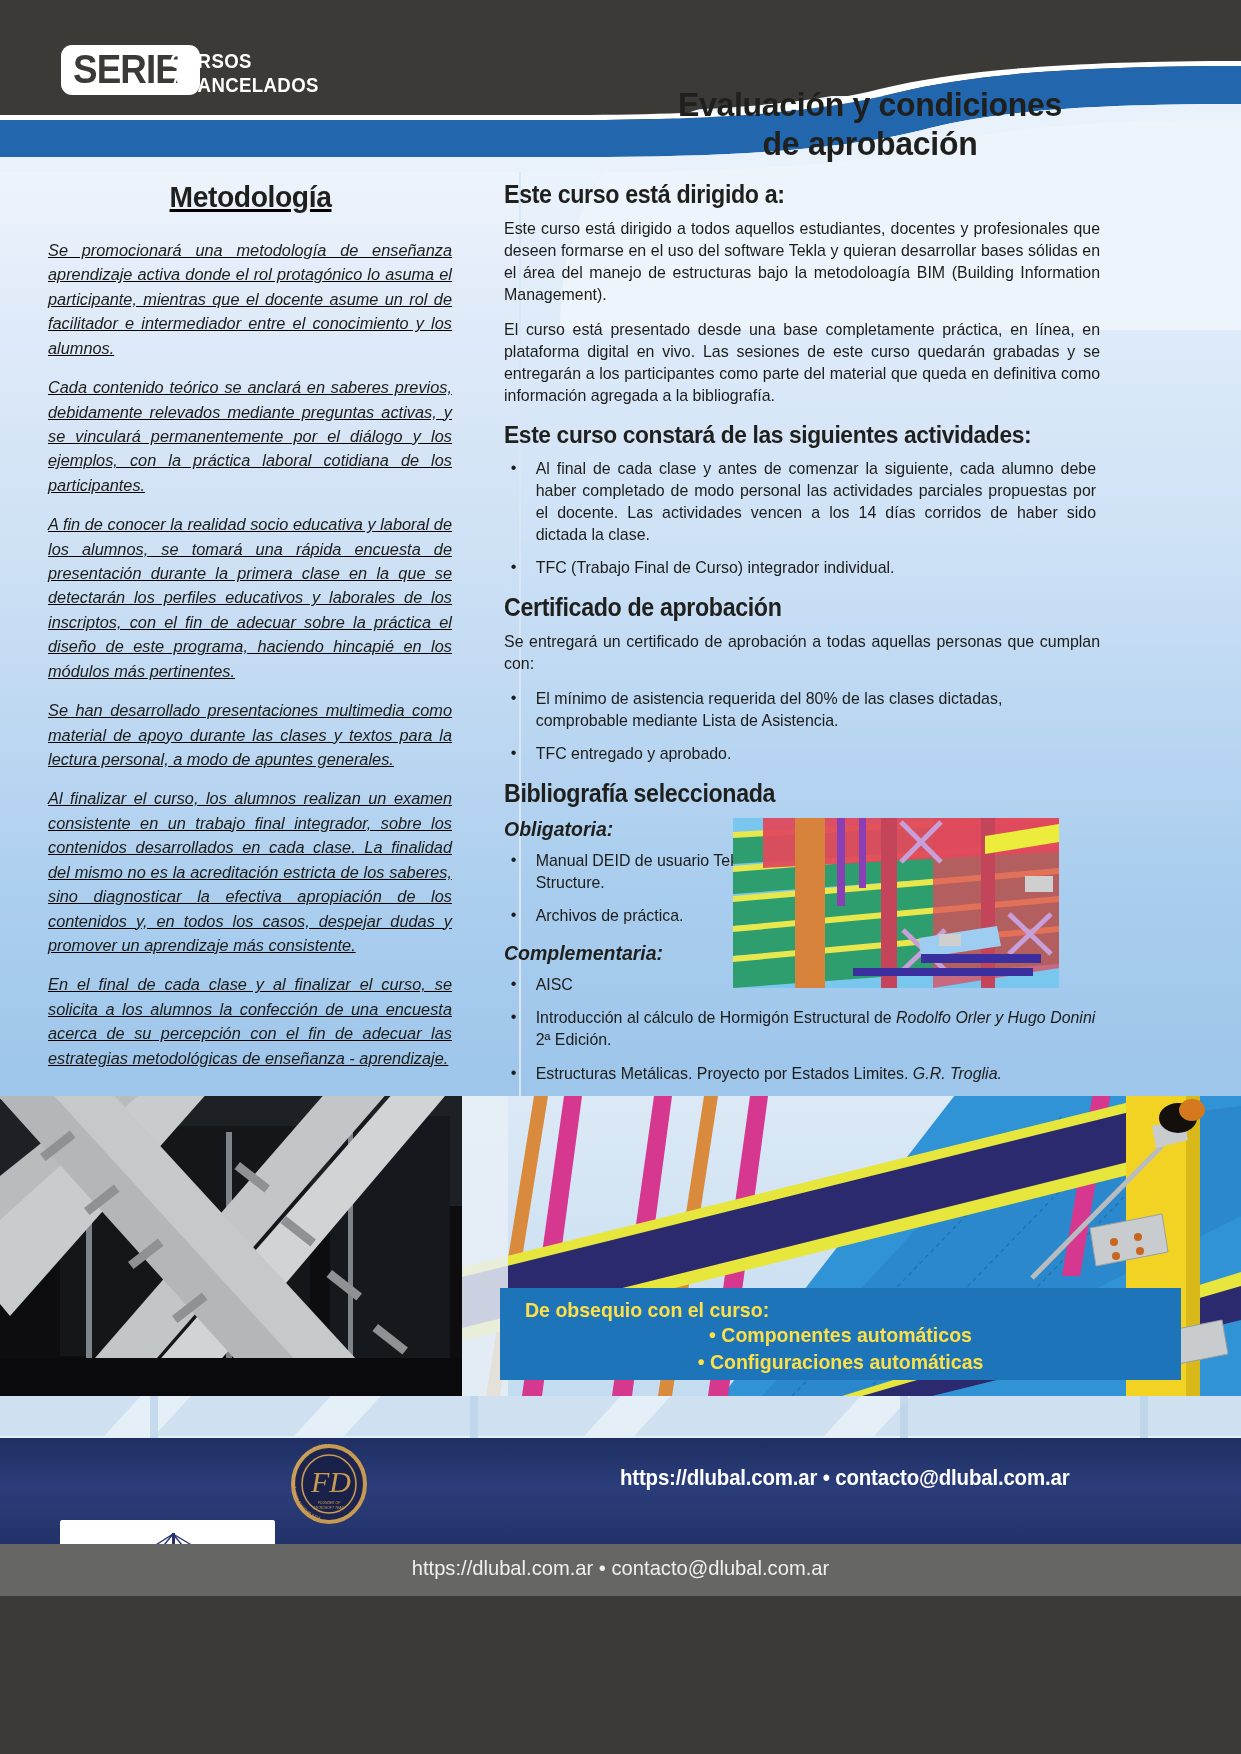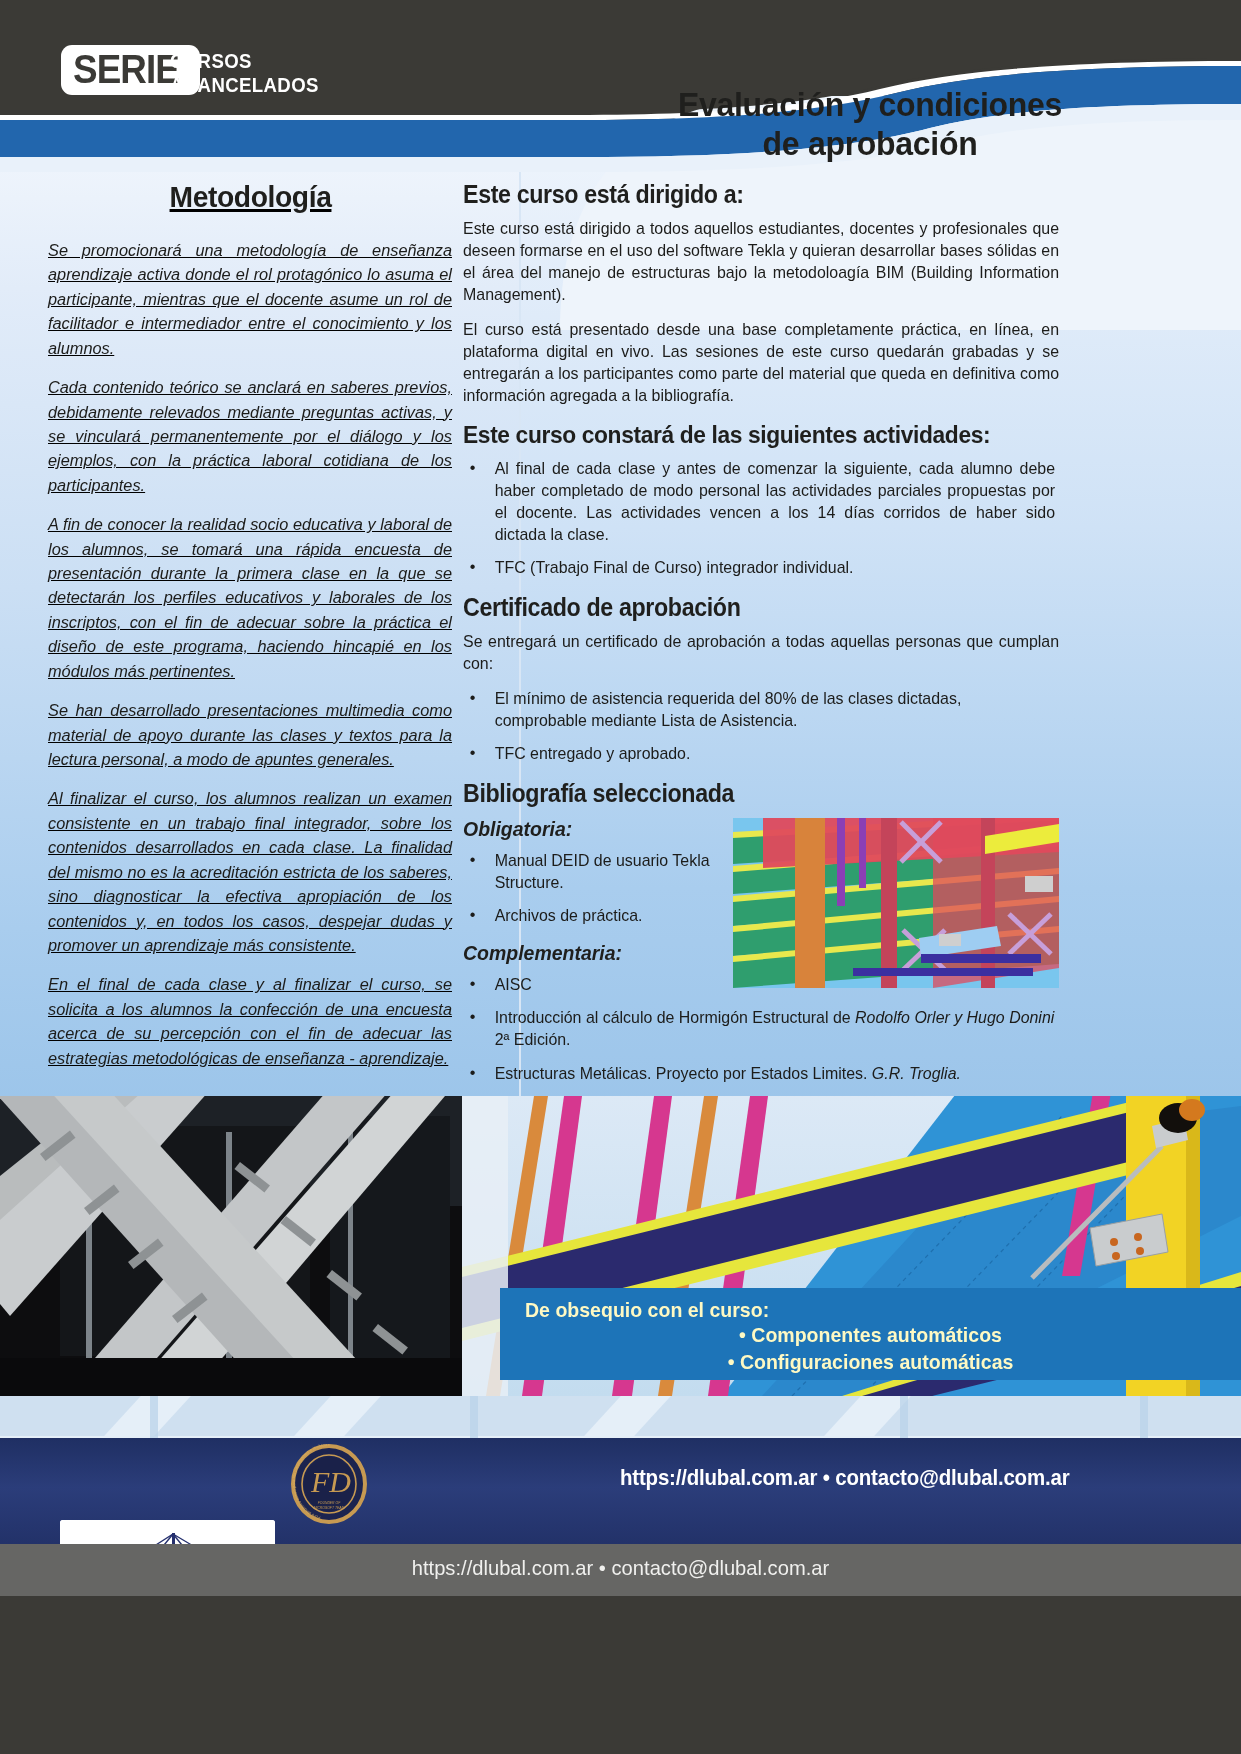--- a/index.html
+++ b/index.html
@@ -72,21 +72,21 @@
     transform:scaleX(0.94); transform-origin:center top;
   }
   .lcol p {
     font-style:italic; font-size:17.2px; line-height:1.42;
     color:#1c1c1a; text-align:justify; margin-bottom:15px;
     transform:scaleX(0.95); transform-origin:left top;
     width:105%;
   }
 
   
-  .rcol { position:absolute; left:463px; top:180px; width:597px; }
+  .rcol { position:absolute; left:504px; top:180px; width:597px; }
   .rcol h3 {
     font-size:25px; font-weight:bold; color:#1f1f1d;
     margin:0 0 9px 0; letter-spacing:-0.4px;
     transform:scaleX(0.93); transform-origin:left top;
     width:108%;
   }
   .rcol h3.tight { font-size:24.5px; }
   .rcol p {
     font-size:16.6px; line-height:1.33; color:#1c1c1a;
     text-align:justify; margin-bottom:13px;
@@ -125,23 +125,23 @@
   }
   .img-left {
     position:absolute; left:0; top:0; width:462px; height:300px;
     overflow:hidden; background:#1a1a1a;
   }
   .img-right {
     position:absolute; left:462px; top:0; width:779px; height:300px;
     overflow:hidden; background:#2f8fd0;
   }
   .gift-banner {
-    position:absolute; left:500px; top:1288px; width:741px; height:92px;
+    position:absolute; left:500px; top:1288px; width:681px; height:92px;
     background:#1d74b8;
-    color:#fef9c3; padding:10px 0 0 0;
+    color:#fde047; padding:10px 0 0 0;
   }
   .gift-banner .g1 {
     font-weight:bold; font-size:21px; margin-left:25px;
     transform:scaleX(0.93); transform-origin:left top; display:block;
   }
   .gift-banner .g2, .gift-banner .g3 {
     font-weight:bold; font-size:21px; text-align:center;
     transform:scaleX(0.93); transform-origin:center top;
     line-height:1.28;
   }

